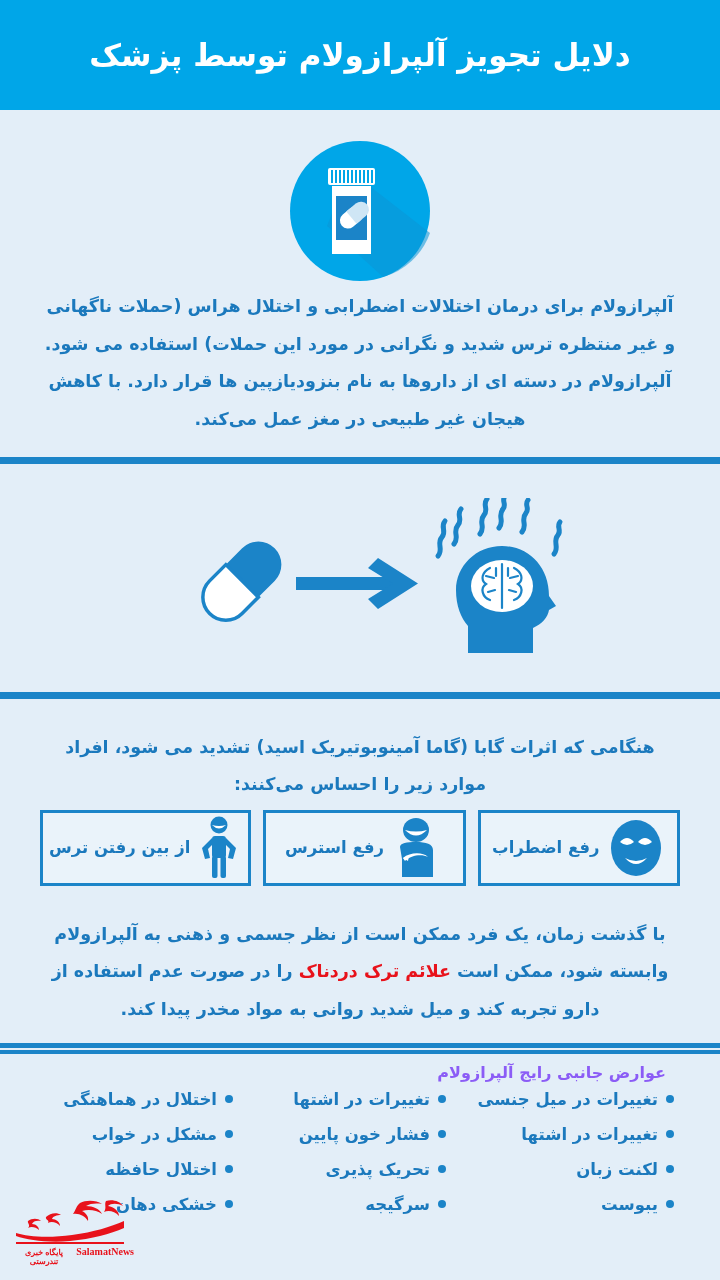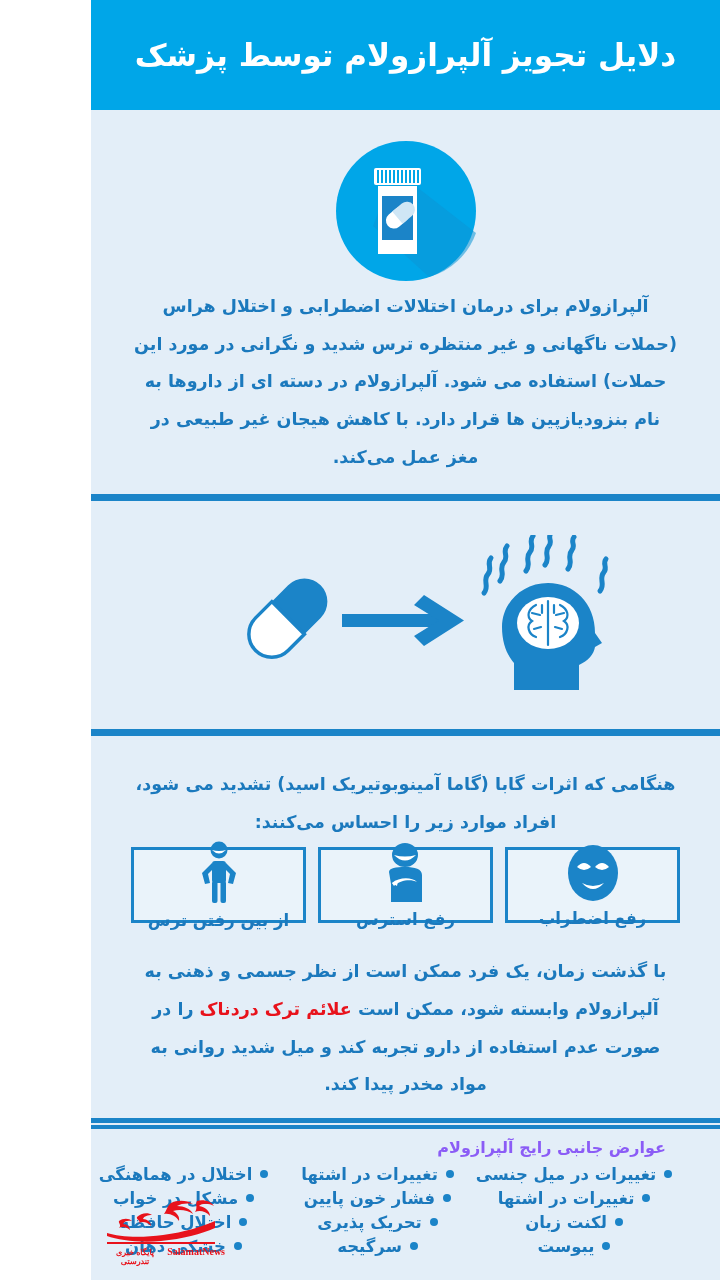--- a/index.html
+++ b/index.html
@@ -5,21 +5,21 @@
 <style>
   html, body {
     margin: 0;
     padding: 0;
     background: #ffffff;
   }
   body {
     font-family: "DejaVu Sans", "Liberation Sans", sans-serif;
   }
   .page {
-    width: 629px;
+    width: 720px;
     height: 1280px;
     position: relative;
     overflow: hidden;
     background: #e3eef8;
     direction: rtl;
   }
 
   
   .header {
     height: 110px;
@@ -99,21 +99,20 @@
     justify-content: space-between;
     gap: 12px;
     padding: 6px 12px 4px 12px;
   }
   .box {
     flex: 1 1 0;
     border: 3px solid #1b84c8;
     background: #eaf3fa;
     height: 76px;
     display: flex;
-    flex-direction: column;
     align-items: center;
     justify-content: center;
     gap: 6px;
     padding: 0 6px;
     box-sizing: border-box;
   }
   .box-label {
     color: #1b79bd;
     font-size: 16.5px;
     font-weight: bold;
@@ -137,22 +136,21 @@
   .sefx-cols {
     display: flex;
     flex-direction: row;
     justify-content: space-between;
     padding: 4px 18px 0 10px;
     gap: 4px;
   }
   .sefx-col {
     display: flex;
     flex-direction: column;
-    gap: 5px;
-    align-items: center;
+    gap: 16px;
   }
   .sefx-col.c1 { flex: 0 0 200px; }
   .sefx-col.c2 { flex: 0 0 185px; }
   .sefx-col.c3 { flex: 0 0 195px; }
   .sefx-item {
     display: flex;
     flex-direction: row;
     align-items: center;
     justify-content: flex-start;
     gap: 8px;

